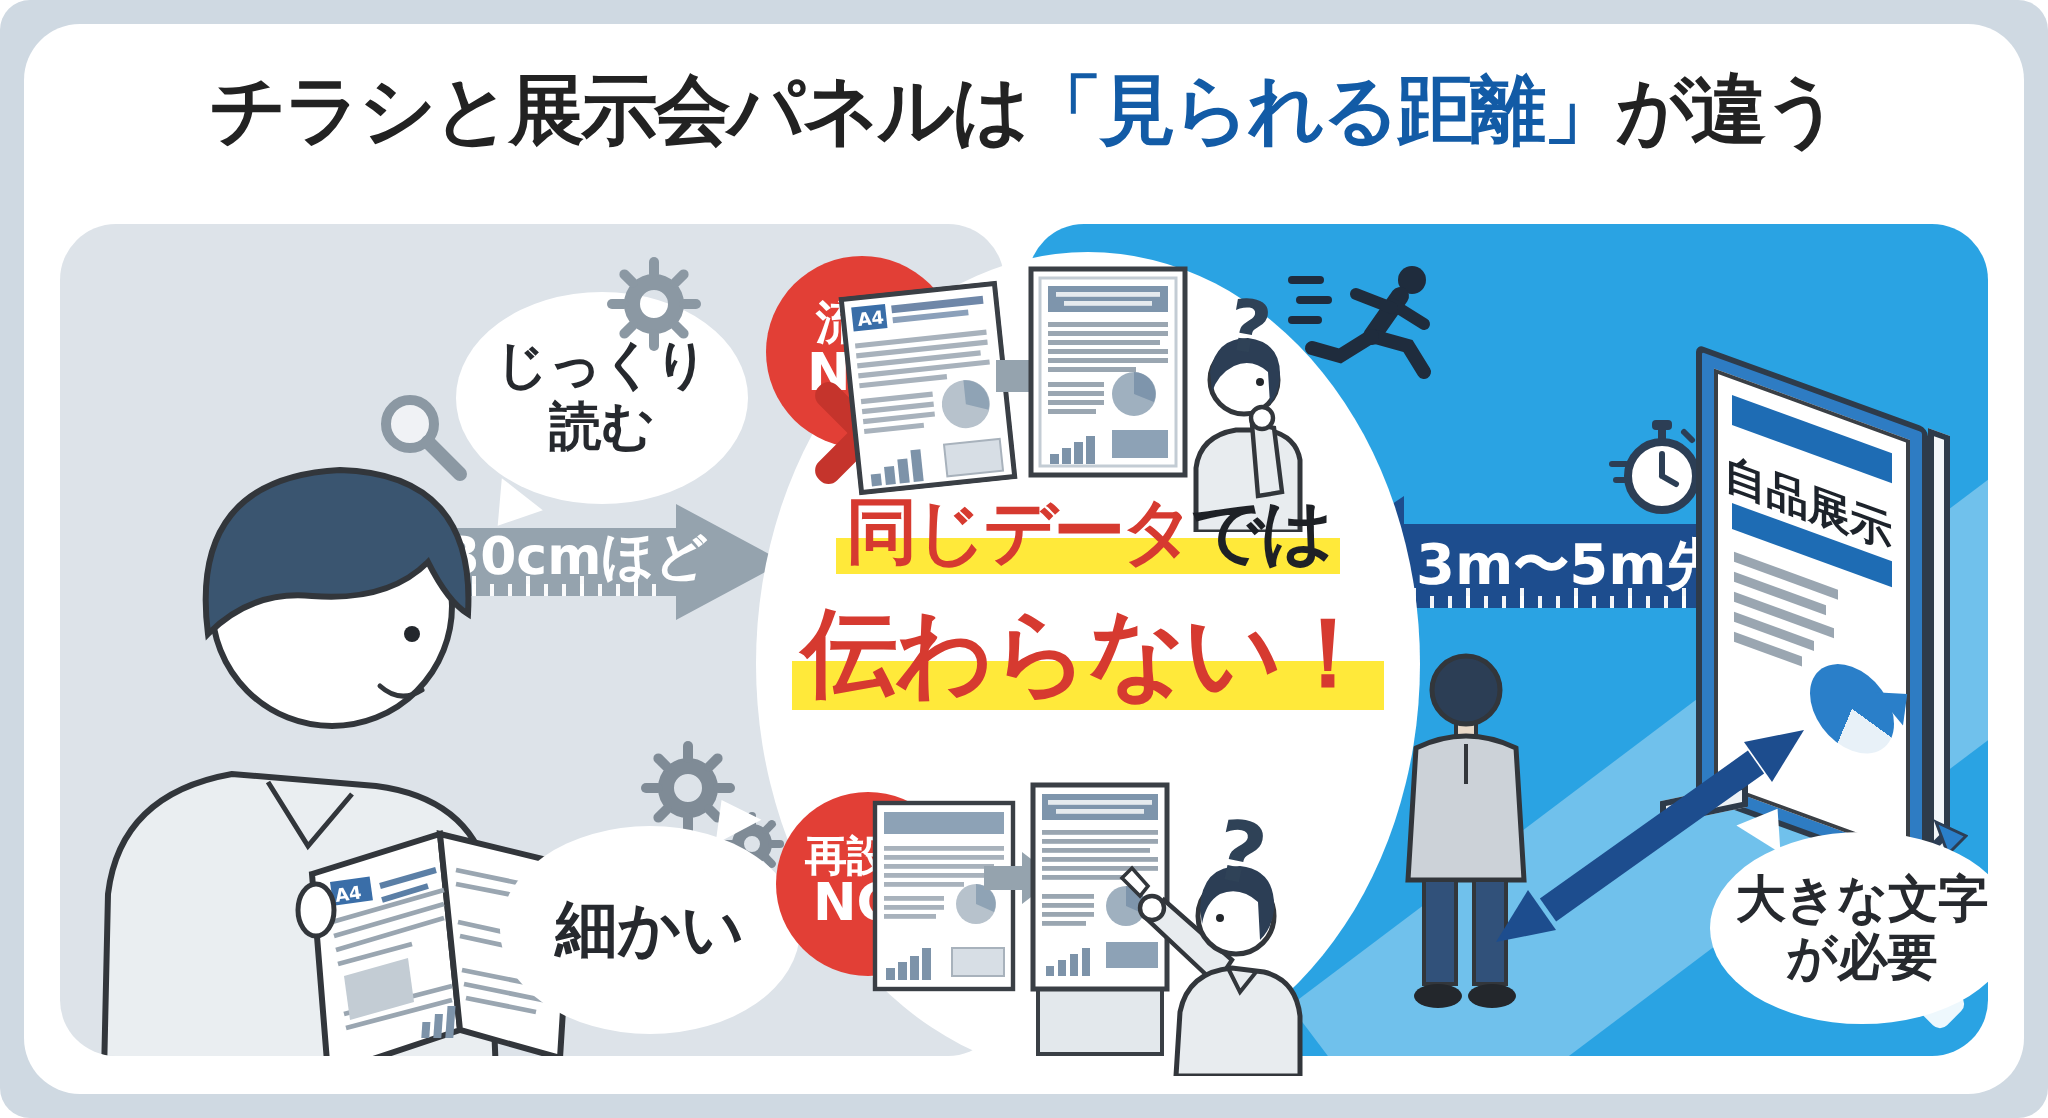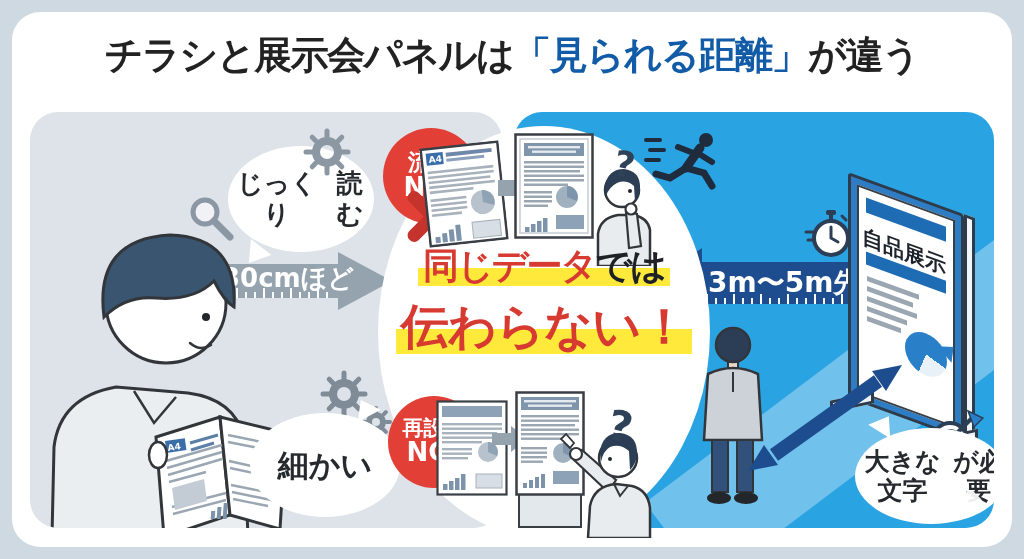--- a/index.html
+++ b/index.html
@@ -1,34 +1,34 @@
 <!DOCTYPE html>
 <html><head>
 <meta charset="utf-8">
 <style>
   html,body{margin:0;padding:0;}
   .stage{position:relative;width:1024px;height:559px;background:#cfd9e2;overflow:hidden;
-         font-family:"DejaVu Sans","Liberation Sans",sans-serif;}
+         font-family:"DejaVu Sans","Liberation Sans",sans-serif;border-radius:15px;}
   .stage *{box-sizing:border-box;}
   .card{position:absolute;left:12px;top:12px;width:1000px;height:535px;background:#fff;border-radius:28px;}
   .abs{position:absolute;}
 
   
   .title{position:absolute;left:0;top:30px;width:1024px;text-align:center;
          font-size:38px;font-weight:900;letter-spacing:-1.5px;color:#222;white-space:nowrap;}
   .title .accent{color:#125ba6;}
 
   
   .panel-left{position:absolute;left:30px;top:112px;width:472px;height:416px;background:#dde3e9;border-radius:28px;overflow:hidden;}
   .panel-right{position:absolute;left:514px;top:112px;width:480px;height:416px;background:#2aa3e3;border-radius:28px;overflow:hidden;}
   .stripe{position:absolute;left:118px;top:248px;width:440px;height:104px;background:rgba(255,255,255,.33);transform:rotate(-37deg);}
   .sparkle{position:absolute;left:446px;top:380px;width:20px;height:20px;background:rgba(255,255,255,.92);border-radius:5px;transform:rotate(45deg);}
 
   
-  .bubble{position:absolute;background:#fff;border-radius:50%;display:flex;
+  .bubble{position:absolute;background:#fff;border-radius:50%;display:flex;flex-direction:column;
           align-items:center;justify-content:center;text-align:center;font-weight:800;color:#26292e;line-height:1.18;}
   .tail{position:absolute;width:0;height:0;border:13px solid transparent;}
   .tail.down{border-top:20px solid #fff;border-bottom:none;}
   .tail.up{border-bottom:18px solid #fff;border-top:none;}
 
   
   .arrow-label{position:absolute;color:#fff;font-weight:900;white-space:nowrap;}
   .ticks{position:absolute;
      background:
        repeating-linear-gradient(90deg,rgba(255,255,255,.95) 0 2px,transparent 2px 9px) left bottom/100% 6px no-repeat,
@@ -267,21 +267,21 @@
     </svg>
 
     <svg class="abs" style="left:408px;top:296px;" width="62" height="56">
       <circle cx="28" cy="32" r="17" fill="#ffffff" stroke="#2c3e55" stroke-width="4"></circle>
       <circle cx="28" cy="32" r="9" fill="none" stroke="#2c3e55" stroke-width="4"></circle>
       <circle cx="28" cy="32" r="2.6" fill="#2c3e55"></circle>
       <line x1="28" y1="32" x2="50" y2="10" stroke="#2c3e55" stroke-width="4" stroke-linecap="round"></line>
       <polygon points="46,3 61,10 52,19" fill="#2a7fc9" stroke="#2c3e55" stroke-width="1.5"></polygon>
     </svg>
 
-    <div class="bubble" style="left:341px;top:316px;width:152px;height:96px;font-size:25px;">
+    <div class="bubble" style="left:341px;top:304px;width:152px;height:96px;font-size:25px;">
       <div class="tail up" style="left:16px;top:-13px;transform:rotate(32deg);"></div>
       <span>大きな文字</span>
       <span>が必要</span>
     </div>
     <div class="sparkle"></div>
   </div>
 
   <div class="blob"></div>
 
   <div class="badge" style="left:383px;top:128px;width:96px;height:96px;">

